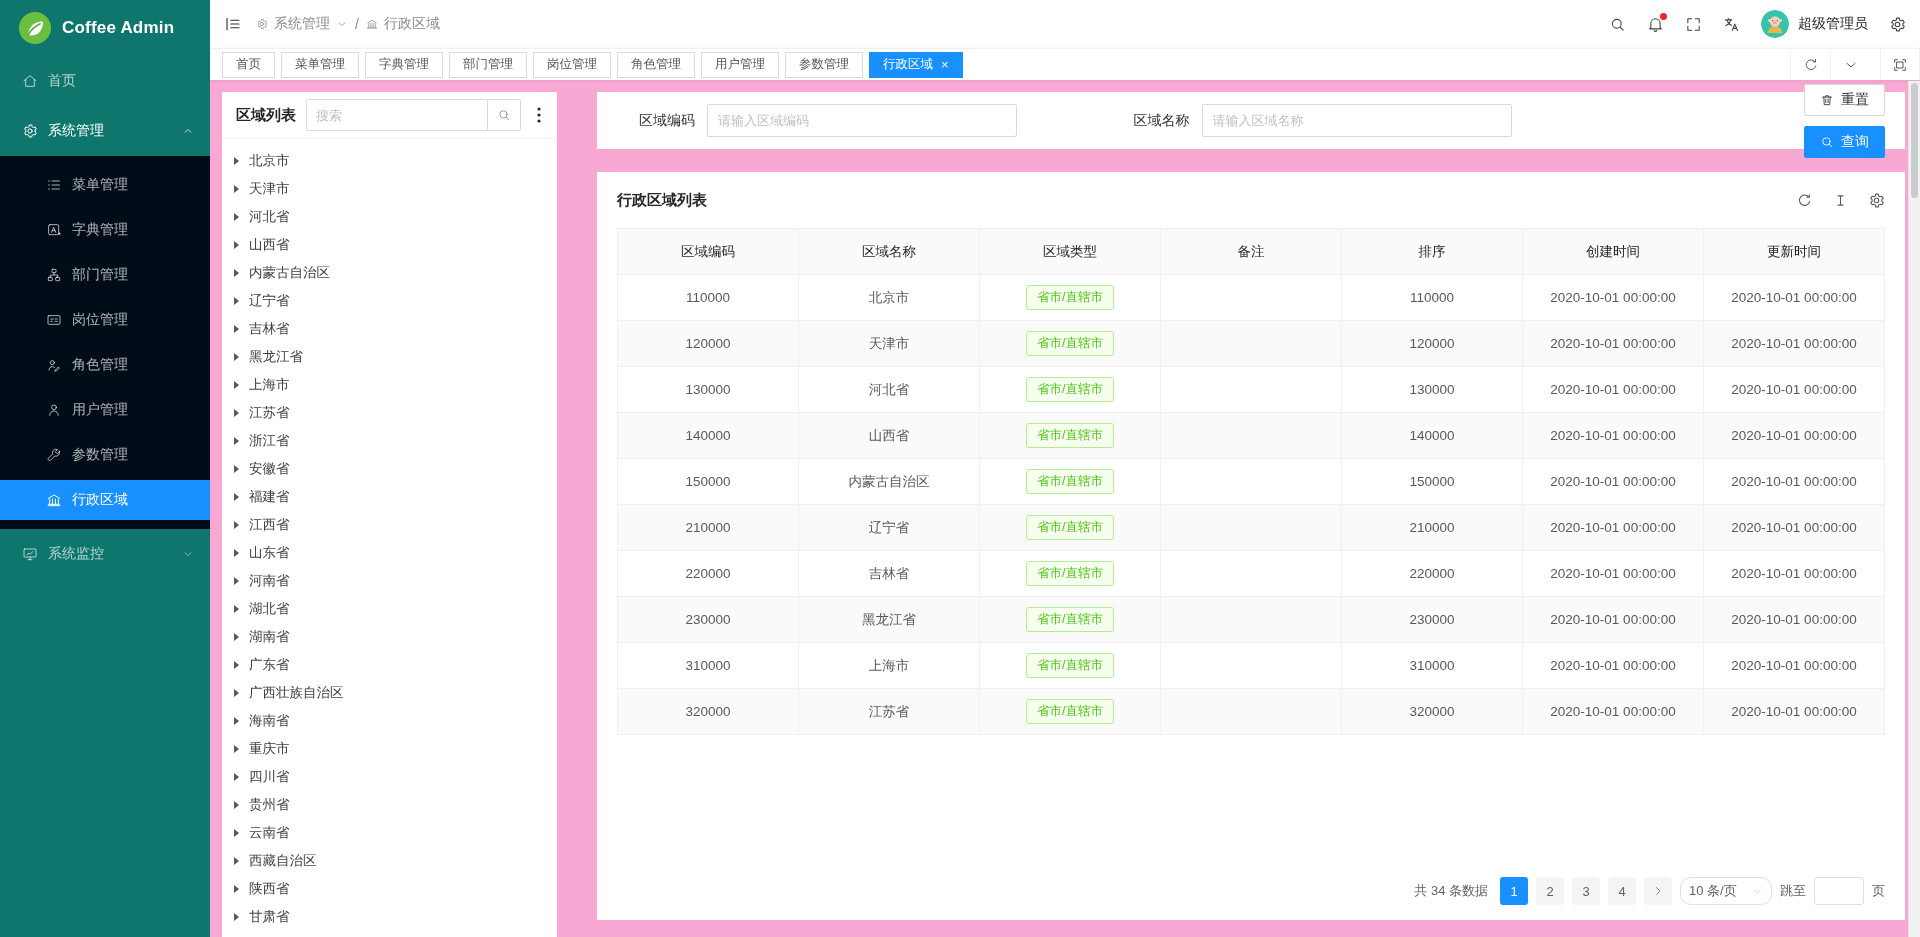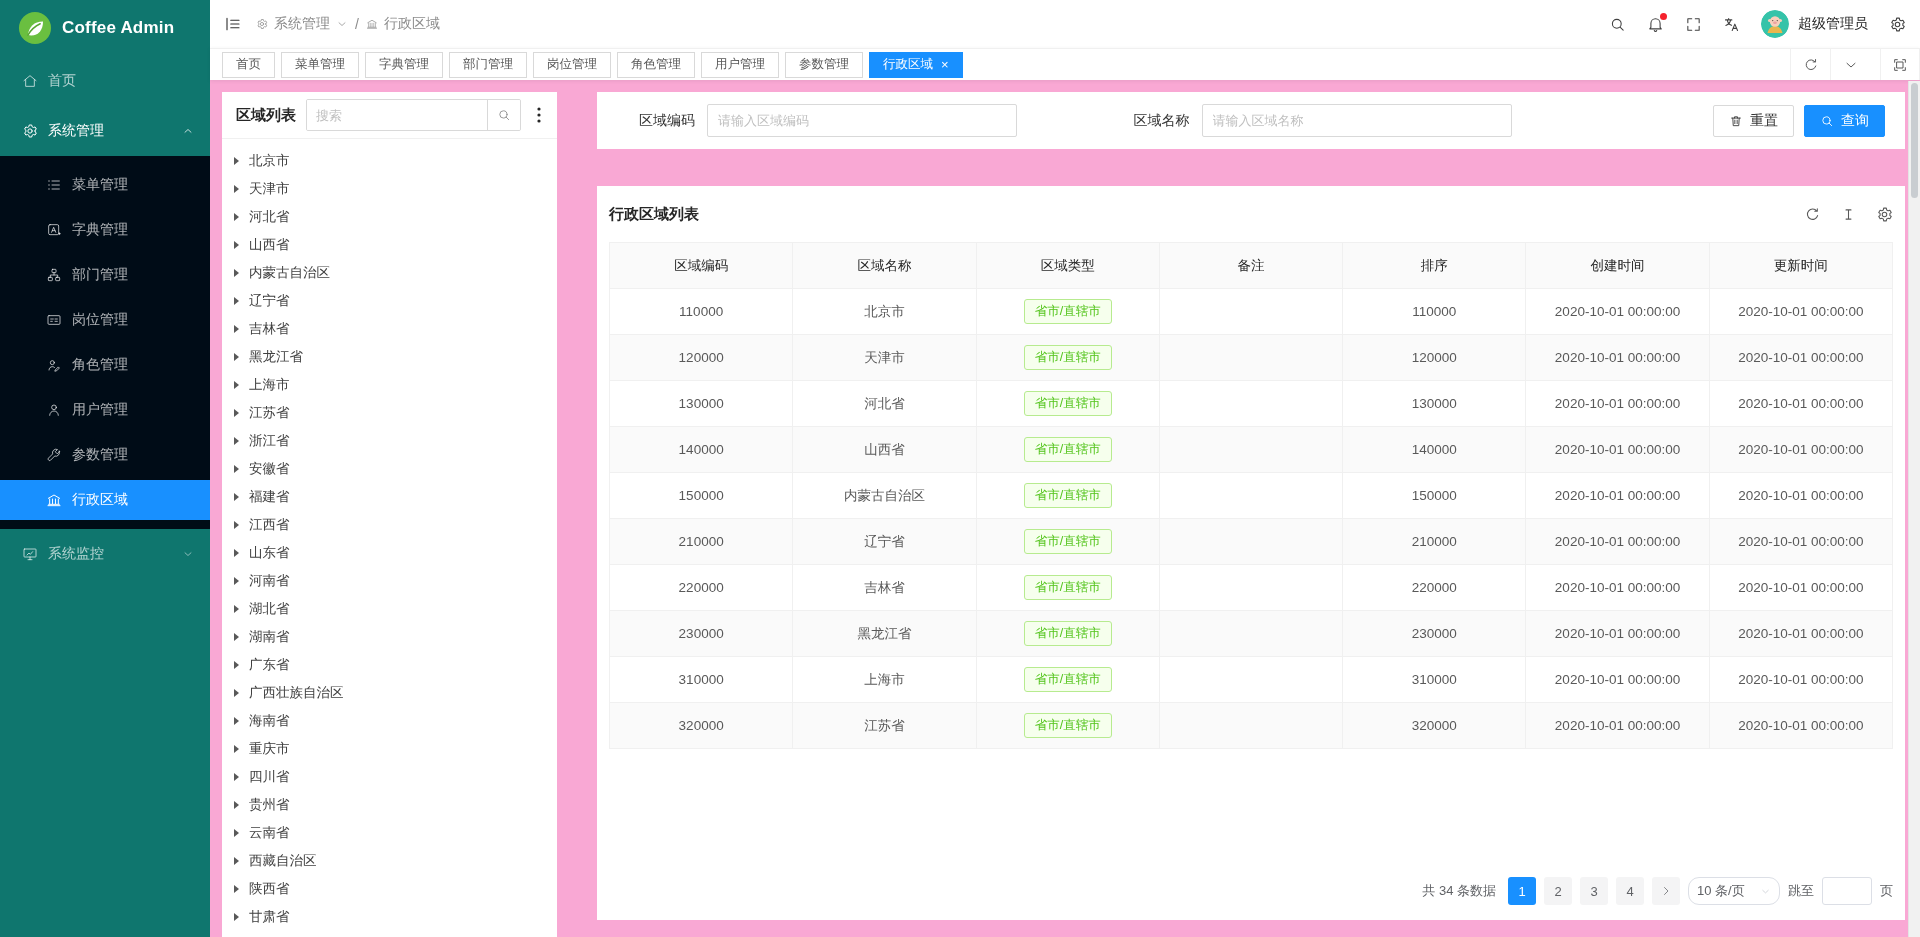--- a/index.html
+++ b/index.html
@@ -62,27 +62,27 @@
   .tree-item { height:28px; display:flex; align-items:center; gap:10px; font-size:13.5px; color:#404040; padding-left:8px; cursor:pointer; }
   .caret { width:0; height:0; border-left:5px solid #595959; border-top:4px solid transparent; border-bottom:4px solid transparent; flex:none; }
 
   
   .main-col { flex:1; display:flex; flex-direction:column; min-width:0; }
   .filter-card { height:57px; background:#fff; display:flex; align-items:center; padding:0 20px; flex:none; }
   .f-item { display:flex; align-items:center; width:39%; }
   .f-label { width:90px; text-align:right; padding-right:12px; font-size:14px; color:#333; flex:none; }
   .f-input { width:310px; max-width:100%; height:33px; border:1px solid #d9d9d9; border-radius:2px; padding:0 10px; font-size:13px; color:#333; outline:none; }
   .f-input::placeholder { color:#bfbfbf; }
-  .f-actions { margin-left:auto; display:flex; gap:10px; }
+  .f-actions { margin-left:auto; display:flex; gap:10px;flex-direction:column; }
   .btn { height:32px; padding:0 15px; border-radius:2px; font-size:14px; display:flex; align-items:center; gap:7px; cursor:pointer; }
   .btn-reset { border:1px solid #d9d9d9; background:#fff; color:#333; }
   .btn-search { border:1px solid #1890ff; background:#1890ff; color:#fff; }
   .btn .ic { width:14px; height:14px; }
 
-  .table-card { flex:1; margin:37px 0 17px; background:#fff; display:flex; flex-direction:column; padding:0 12px; min-height:0; }
+  .table-card { flex:1; margin:23px 0 17px; background:#fff; display:flex; flex-direction:column; padding:0 20px; min-height:0; }
   .tc-header { height:56px; display:flex; align-items:center; flex:none; }
   .tc-title { font-size:15px; color:#262626; font-weight:600; }
   .tc-icons { margin-left:auto; display:flex; gap:19px; color:#595959; }
   .tc-icons .ic { width:17px; height:17px; cursor:pointer; }
 
   table { width:100%; border-collapse:collapse; table-layout:fixed; }
   th,td { border:1px solid #f0f0f0; height:46px; text-align:center; font-size:13.5px; overflow:hidden; white-space:nowrap; }
   th { background:#fafafa; color:#262626; font-weight:500; }
   td { color:#595959; }
   tbody tr:nth-child(even) { background:#fafafa; }

